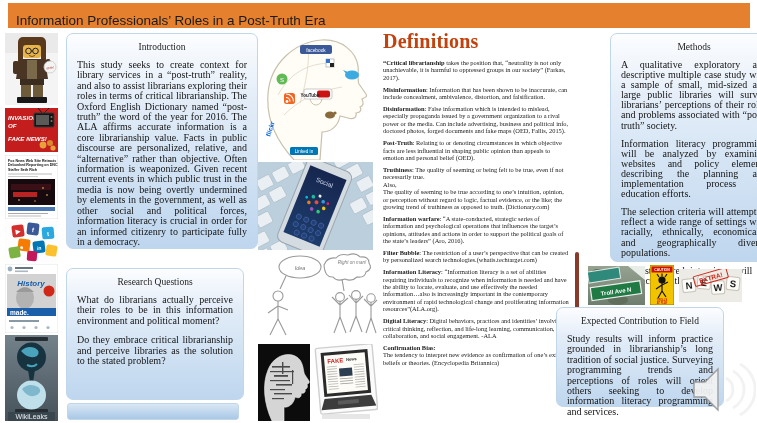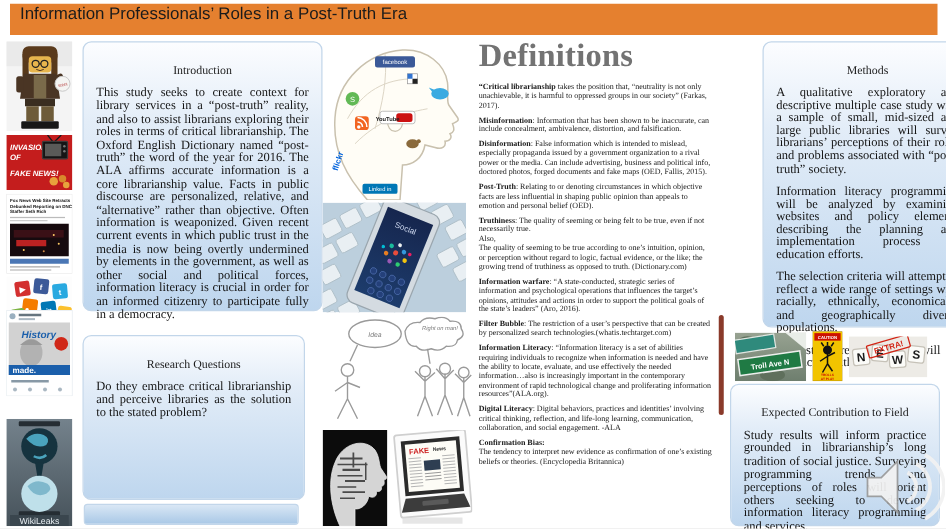--- a/index.html
+++ b/index.html
@@ -1,27 +1,27 @@
 <!DOCTYPE html>
 <html><head>
 <meta charset="utf-8">
 <style>
   html,body{margin:0;padding:0;background:#dcdcdc;}
   .poster{position:relative;width:757px;height:423px;background:#ffffff;overflow:hidden;
           font-family:"Liberation Serif",serif;color:#111;}
   .titlebar{position:absolute;left:8px;top:3px;width:742px;height:25px;background:#E5802F;
-            display:flex;align-items:flex-start;padding-left:8px;box-sizing:border-box;}
+            display:flex;align-items:flex-end;padding-left:8px;box-sizing:border-box;}
   .titlebar span{font-family:"Liberation Sans",sans-serif;font-size:13.5px;color:#1b1b1b;}
   .panel{position:absolute;background:linear-gradient(180deg,#FCFDFF 0%,#E3EDF8 30%,#BED6EE 100%);
-         border:1px solid #C2D6EA;border-radius:7px;box-sizing:border-box;padding:16px 10px;}
+         border:1px solid #C2D6EA;border-radius:7px;box-sizing:border-box;padding:6px 10px;}
   .panel h2{margin:2px 0 8px;text-align:center;font-size:9.5px;font-weight:normal;color:#1c1c1c;}
   .panel p{margin:0 0 9px;font-size:10px;line-height:10.4px;text-align:justify;color:#141414;}
   #methods-panel p{margin:0 0 8px;line-height:10.1px;}
   .defs{position:absolute;left:383px;top:30px;width:188px;}
-  .defs h1{margin:0 0 6px;font-size:26px;font-weight:bold;color:#737373;letter-spacing:.2px;}
+  .defs h1{margin:0 0 6px;font-size:20px;font-weight:bold;color:#c2410c;letter-spacing:.2px;}
   .defs p{margin:0 0 4.5px;font-size:6.4px;line-height:7.4px;white-space:pre-line;color:#1a1a1a;}
   .defs b{font-weight:bold;}
   .fig{position:absolute;overflow:hidden;}
   .fig svg{display:block;}
   svg text{font-family:"Liberation Sans",sans-serif;}
   .redbar{position:absolute;left:575px;top:252px;width:4px;height:80px;background:#8A3A2A;border-radius:2px;}
   .strip{position:absolute;left:67px;top:403px;width:172px;height:17px;border-radius:3px;
          background:linear-gradient(180deg,#D9E7F5,#A9C8E6);border:1px solid #C2D6EA;box-sizing:border-box;}
   .speaker{position:absolute;left:688px;top:358px;width:68px;height:63px;opacity:.93;cursor:pointer;}
 </style>
@@ -113,21 +113,21 @@
         <circle cx="17" cy="27" r="1.4" fill="#fff" transform="rotate(7 19 24)"></circle>
         <rect x="28" y="20" width="12" height="12" rx="2" fill="#0077b5" transform="rotate(-7 34 26)"></rect>
         <text x="34" y="29" font-size="5" transform="rotate(-7 34 26)">in</text>
         <rect x="4" y="26" width="11" height="11" rx="2" fill="#7cb342" transform="rotate(-10 9 31)"></rect>
         <rect x="41" y="24" width="11" height="11" rx="2" fill="#fbc02d" transform="rotate(9 46 29)"></rect>
         <rect x="22" y="30" width="10" height="10" rx="2" fill="#c2185b" transform="rotate(4 27 35)"></rect>
       </g>
     </svg>
   </div>
 
-  <div class="fig" style="left:5px;top:248px;width:76px;height:69px">
+  <div class="fig" style="left:5px;top:264px;width:76px;height:69px">
     <svg width="53" height="69" viewBox="0 0 53 69">
       <rect width="53" height="69" fill="#ffffff" stroke="#e1e8ed"></rect>
       <circle cx="5" cy="5" r="2.4" fill="#9ab0c0"></circle>
       <rect x="10" y="3" width="18" height="2" fill="#66757f"></rect>
         <rect x="10" y="6.5" width="13" height="1.6" fill="#aab8c2"></rect>
       <rect x="2" y="10" width="49" height="42" fill="#d2d2d2"></rect>
       <ellipse cx="20" cy="34" rx="9" ry="11" fill="#b2b2b2"></ellipse>
       <path d="M11,28 q9,-9 18,0" fill="#9a9a9a"></path>
       <text x="26" y="22" font-size="8" font-weight="bold" font-style="italic" fill="#1b5fab" text-anchor="middle">History</text>
       <circle cx="44" cy="27" r="5.5" fill="#d02818"></circle>
@@ -165,20 +165,21 @@
     </svg>
   </div>
 
   <section class="panel" id="intro-panel" style="left:66px;top:33px;width:192px;height:216px">
     <h2>Introduction</h2>
     <p>This study seeks to create context for library services in a “post-truth” reality, and also to assist librarians exploring their roles in terms of critical librarianship. The Oxford English Dictionary named “post-truth” the word of the year for 2016. The ALA affirms accurate information is a core librarianship value. Facts in public discourse are personalized, relative, and “alternative” rather than objective. Often information is weaponized. Given recent current events in which public trust in the media is now being overtly undermined by elements in the government, as well as other social and political forces, information literacy is crucial in order for an informed citizenry to participate fully in a democracy.</p>
   </section>
 
   <section class="panel" id="rq-panel" style="left:66px;top:268px;width:178px;height:132px">
     <h2>Research Questions</h2>
+    <p>What do librarians actually perceive their roles to be in this information environment and political moment?</p>
     <p>Do they embrace critical librarianship and perceive libraries as the solution to the stated problem?</p>
   </section>
 
   <div class="strip"></div>
 
   <div class="fig" style="left:260px;top:33px;width:116px;height:127px">
     <svg width="116" height="127" viewBox="0 0 116 127">
       <rect width="116" height="127" fill="#ffffff"></rect>
       <path d="M34,127 C18,109 6,89 8,61 C10,31 34,9 62,7 C82,6 96,19 98,33 C99,41 97,47 99,51 L106,61 C108,64 104,65 102,66 C104,71 103,73 100,74 C102,77 100,80 96,80 C97,84 94,87 88,85 L80,83 C78,94 70,99 62,99 L60,127 Z" fill="#fffdf6" stroke="#c9c1ae" stroke-width="1.2"></path>
       <path d="M18,62 C30,40 48,30 72,30 M24,82 C42,64 60,58 82,54 M48,10 C50,30 46,50 40,70" stroke="#ddd6c6" stroke-width="0.8" fill="none"></path>
@@ -459,21 +460,21 @@
             <text x="54" y="18">S</text>
           </g>
       </g>
       <g transform="rotate(-16 32 9)">
         <rect x="15" y="3" width="34" height="10" fill="none" stroke="#d22415" stroke-width="1" rx="1"></rect>
         <text x="32" y="11" font-size="6.5" font-weight="bold" fill="#d22415" text-anchor="middle">EXTRA!</text>
       </g>
     </svg>
   </div>
 
-  <section class="panel" id="expected-panel" style="left:584px;top:307px;width:168px;height:114px">
+  <section class="panel" id="expected-panel" style="left:556px;top:307px;width:168px;height:100px">
     <h2>Expected Contribution to Field</h2>
     <p>Study results will inform practice grounded in librarianship’s long tradition of social justice.  Surveying programming trends and perceptions of roles will orient others seeking to develop information literacy programming and services.</p>
   </section>
 
   <div class="speaker" title="">
     <svg width="68" height="63" viewBox="0 0 68 63">
       <path d="M6,24 h11 l13,-13 v41 l-13,-13 H6 Z" fill="#f2f2f2" stroke="#9a9a9a" stroke-width="1.4"></path>
       <path d="M38,20 A13,13 0 0 1 38,43" fill="none" stroke="#f2f2f2" stroke-width="3"></path>
       <path d="M45,13 A21,21 0 0 1 45,50" fill="none" stroke="#f2f2f2" stroke-width="3"></path>
       <path d="M52,6 A29,29 0 0 1 52,57" fill="none" stroke="#f2f2f2" stroke-width="3"></path>

